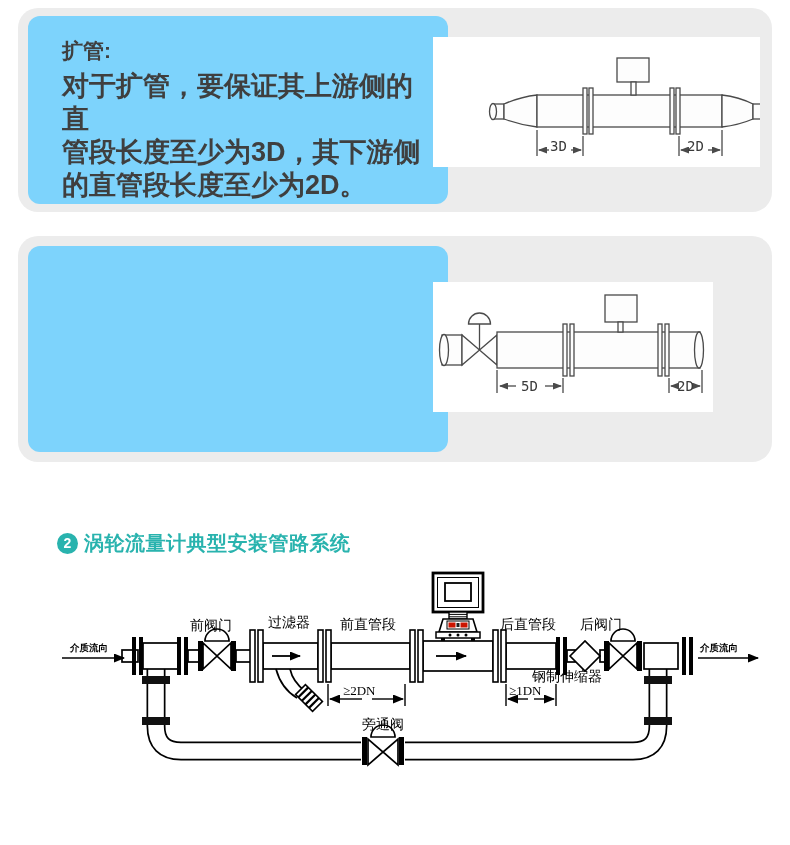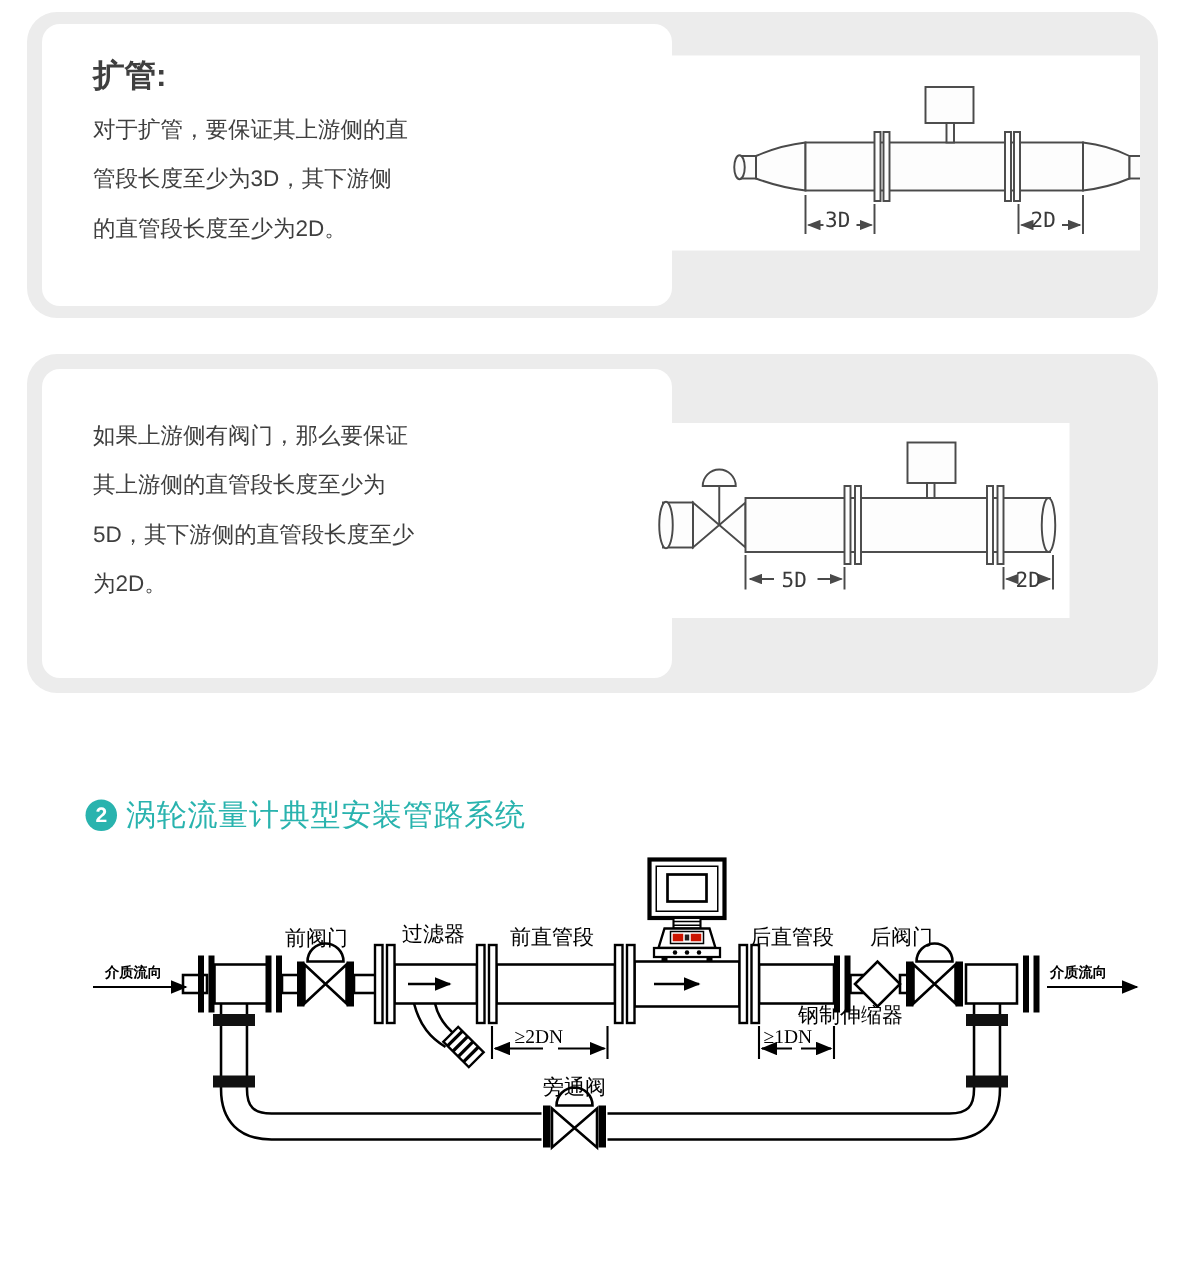--- a/index.html
+++ b/index.html
@@ -6,40 +6,40 @@
   body{
     width:790px;height:845px;position:relative;background:#ffffff;
     font-family:"Liberation Sans",sans-serif;overflow:hidden;
   }
   .card{
     position:absolute;left:18px;width:754px;background:#ececec;border-radius:20px;
   }
   #card1{top:8px;height:204px;}
   #card2{top:236px;height:226px;}
   .textbox{
-    position:absolute;left:10px;top:8px;width:420px;background:#ffffff;border-radius:12px;
+    position:absolute;left:10px;top:8px;width:420px;background:#7dd3fc;border-radius:12px;
     box-sizing:border-box;padding:22px 10px 0 34px;color:#3f3f3f;
   }
   #card1 .textbox{height:188px;}
   #card2 .textbox{top:10px;height:206px;}
   .card-title{font-size:21px;font-weight:bold;line-height:26px;}
-  .card-body{font-size:15px;font-weight:normal;line-height:33px;margin-top:6px;white-space:pre-line;}
+  .card-body{font-size:27px;font-weight:bold;line-height:33px;margin-top:6px;white-space:pre-line;}
   .diagram{
     position:absolute;left:415px;width:280px;height:130px;background:#ffffff;
   }
   #card1 .diagram{top:29px;padding-left:47px;}
   #card2 .diagram{top:46px;}
   .section-head{
     position:absolute;left:57px;top:530px;height:26px;display:flex;align-items:center;
   }
   .badge{
     width:21px;height:21px;border-radius:50%;color:#fff;font-size:14px;font-weight:bold;
     display:flex;align-items:center;justify-content:center;flex:0 0 auto;
   }
-  .section-title{font-size:20px;font-weight:normal;margin-left:6px;letter-spacing:0.5px;}
+  .section-title{font-size:20px;font-weight:bold;margin-left:6px;letter-spacing:0.5px;}
   #piping-svg{position:absolute;left:0;top:555px;}
   svg text{user-select:none;}
   .cjk{font-family:"Liberation Serif",serif;font-size:14px;fill:#000;}
   .cjk-small{font-family:"Liberation Serif",serif;font-size:9.5px;fill:#000;font-weight:bold;}
   .dim{font-family:"Liberation Serif",serif;font-size:13px;fill:#000;}
   .cadtxt{font-family:"DejaVu Sans Mono",monospace;font-size:14px;fill:#3a3a3a;}
 </style>
 </head>
 <body>
 
@@ -89,24 +89,20 @@
         <line x1="661" y1="150" x2="673" y2="150" fill="none" marker-end="url(#ah1)"></line>
       </g>
       <text class="cadtxt" x="503" y="151">3D</text>
       <text class="cadtxt" x="640" y="151">2D</text>
     </svg>
   </div>
 </div>
 
 <div class="card" id="card2">
   <div class="textbox">
-    <div class="card-body">如果上游侧有阀门，那么要保证
-其上游侧的直管段长度至少为
-5D，其下游侧的直管段长度至少
-为2D。</div>
   </div>
   <div class="diagram">
     <svg width="280" height="130" viewBox="433 282 280 130">
       <defs>
         <marker id="ah2" markerWidth="9" markerHeight="7" refX="8" refY="3.5" orient="auto" markerUnits="userSpaceOnUse">
           <path d="M0,0 L9,3.5 L0,7 z" fill="#4a4a4a"></path>
         </marker>
       </defs>
       <g stroke="#4a4a4a" stroke-width="1.3" fill="#fdfdfd">
 

